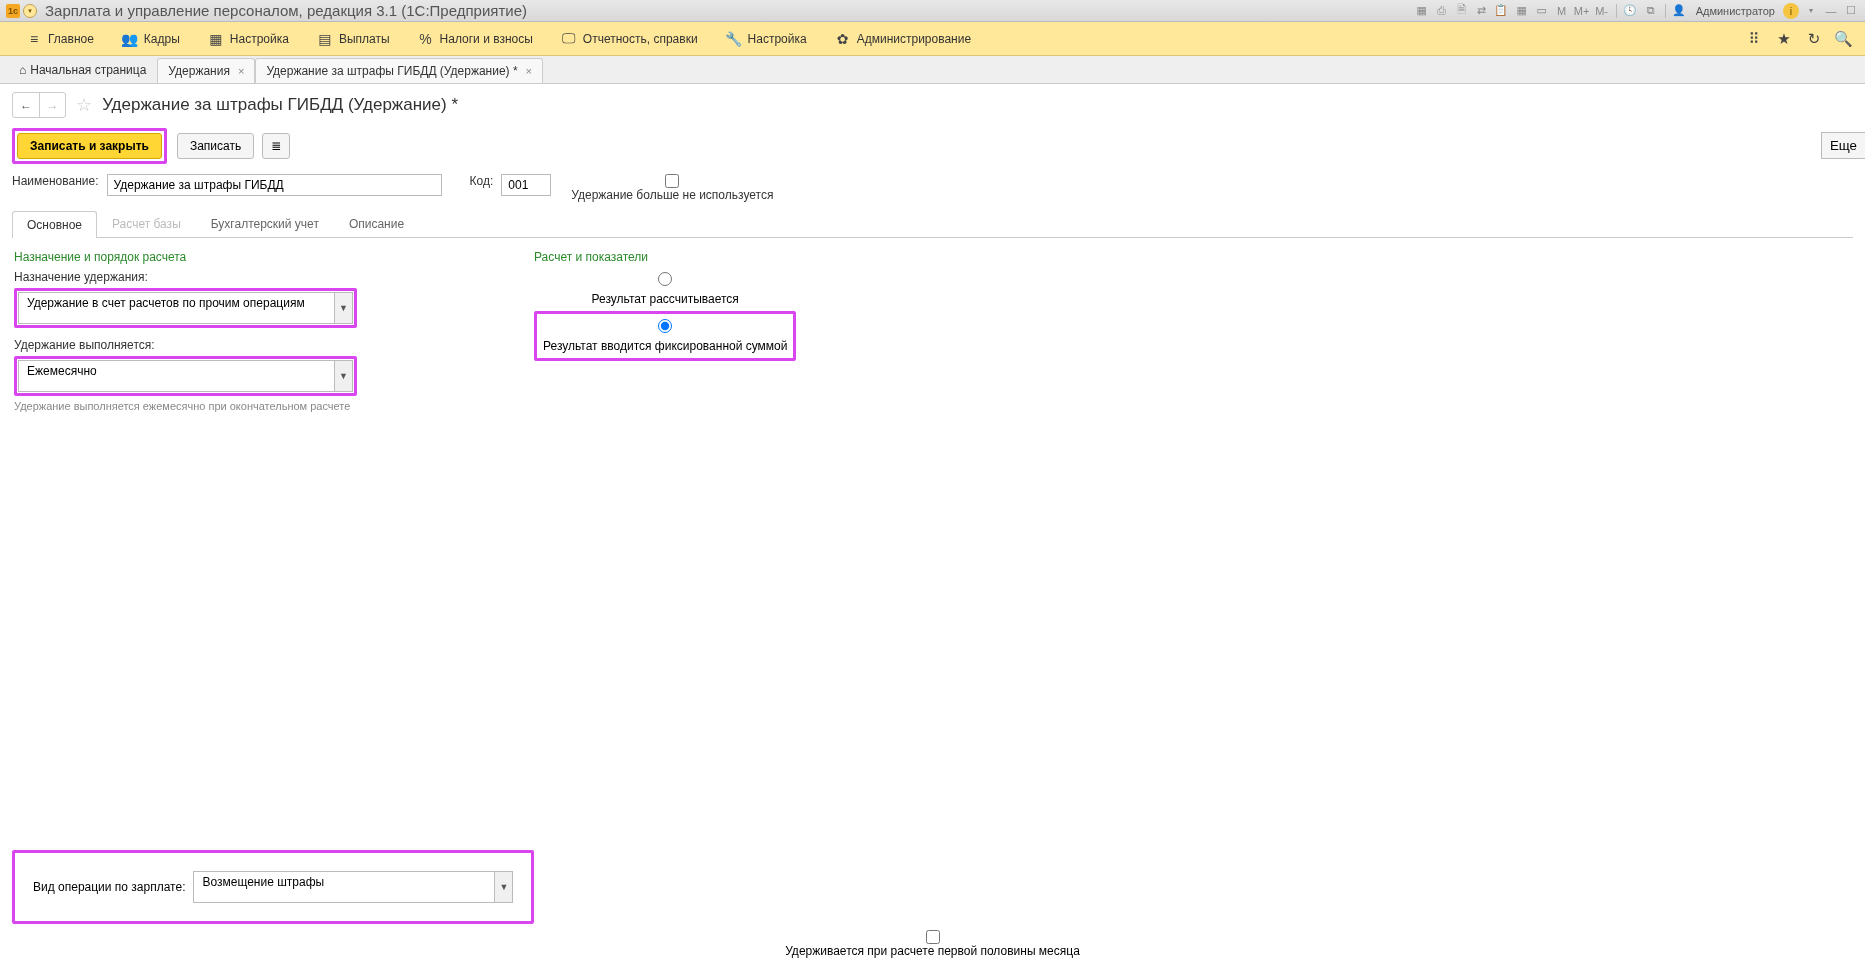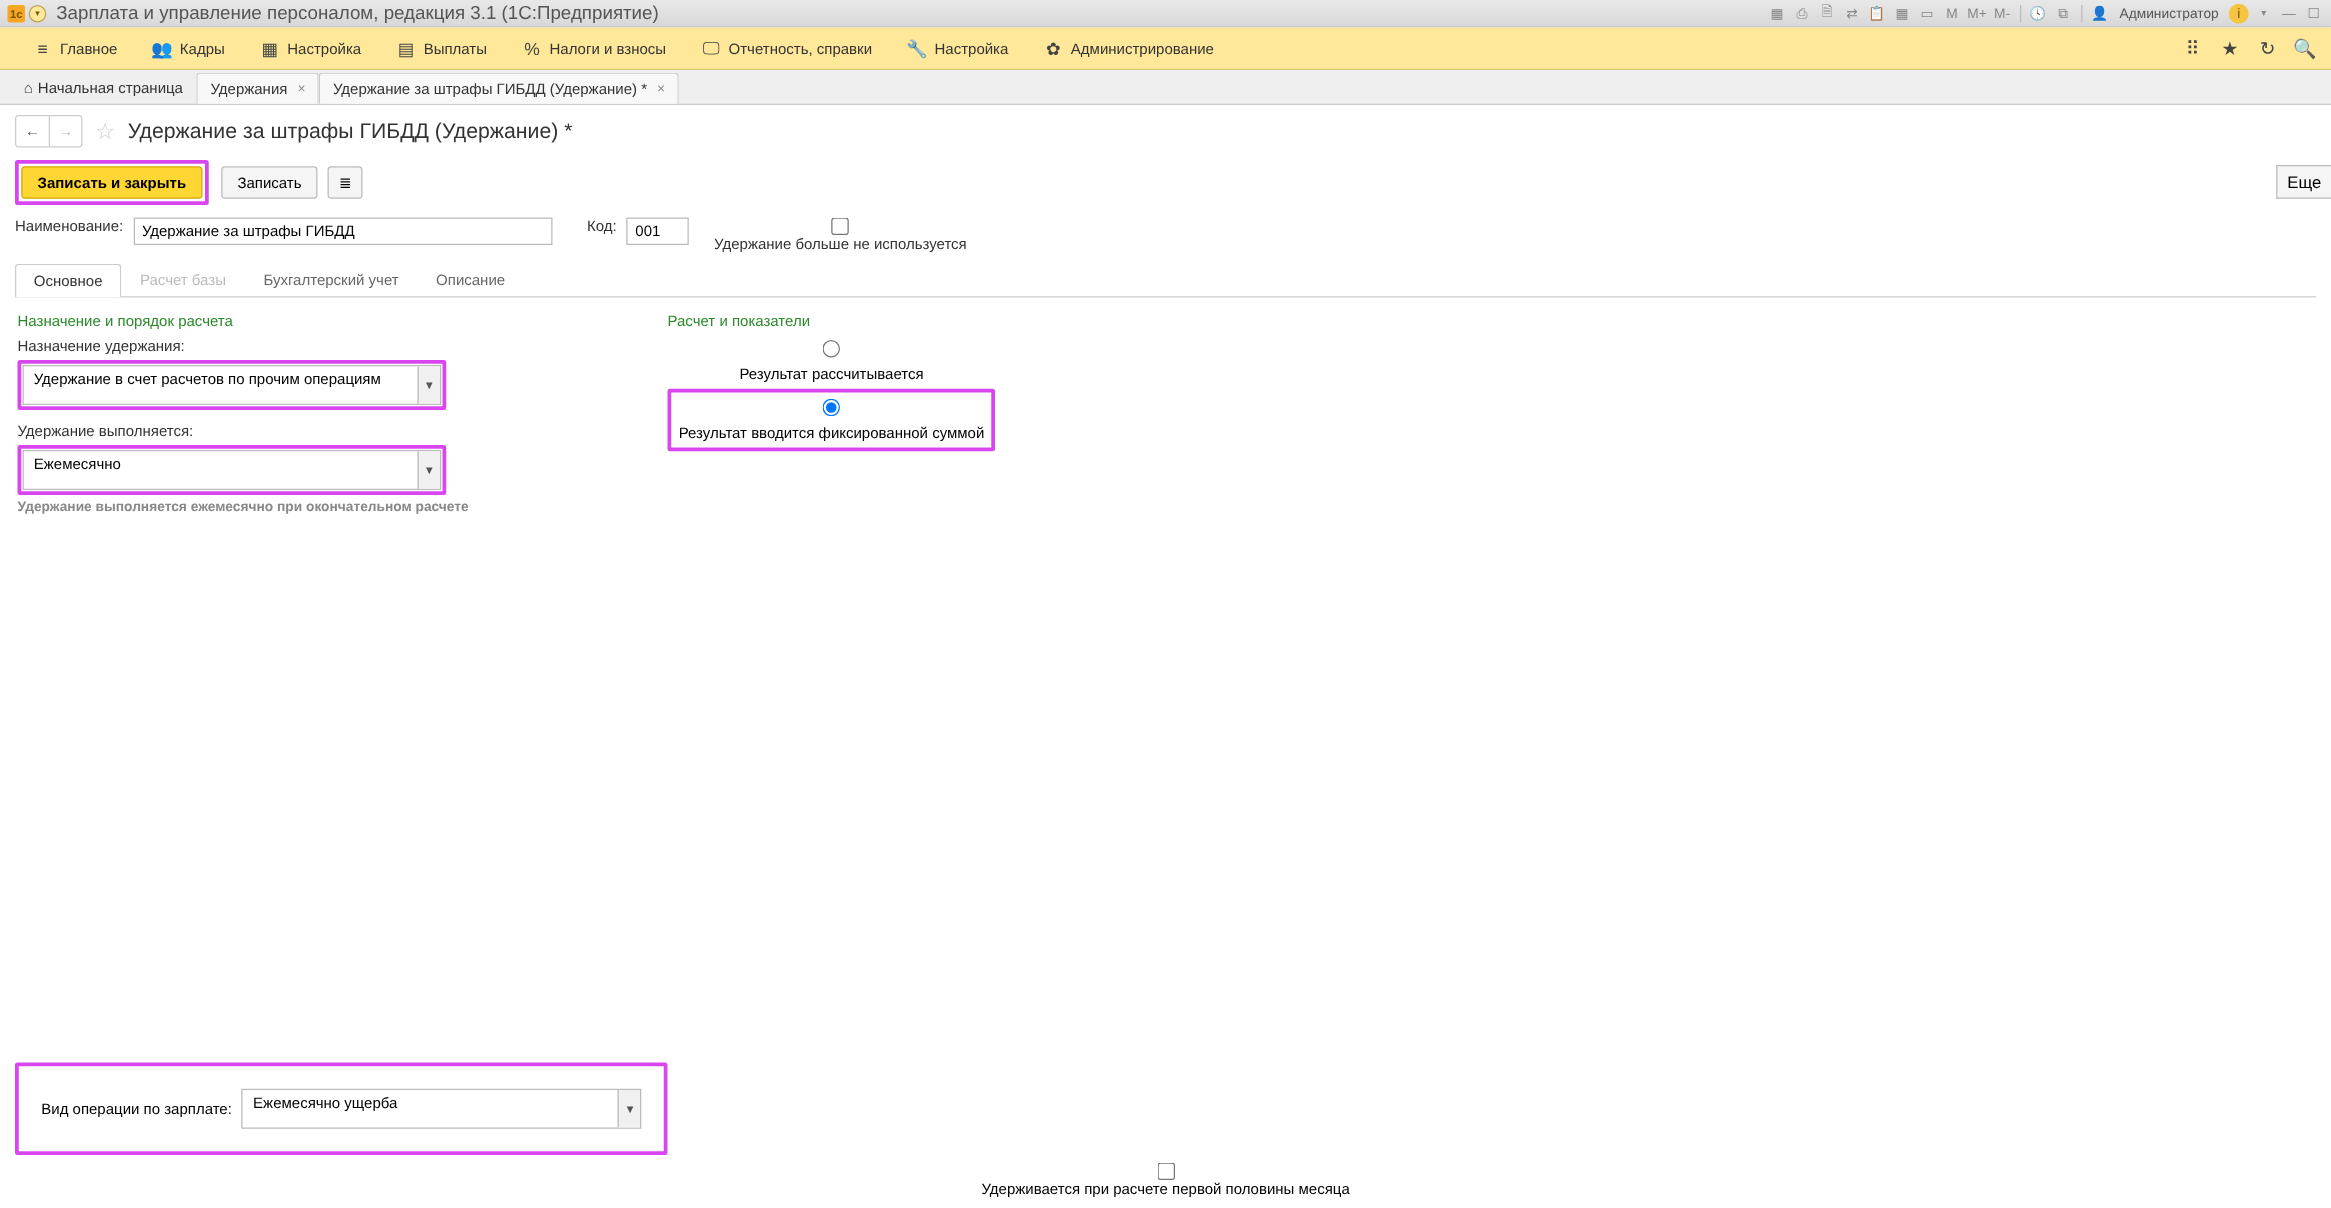--- a/index.html
+++ b/index.html
@@ -59,21 +59,21 @@
 .tab-content { padding: 12px 2px; display: flex; gap: 20px; }
 .col { flex: 0 0 auto; }
 .col-left { width: 500px; }
 .section-head { color: #2a8a2a; font-size: 12px; margin-bottom: 6px; }
 .field-label { color: #333; margin-bottom: 4px; display: block; }
 .select-wrap { display: flex; border: 1px solid #bbb; height: 32px; }
 .select-wrap .select-text { flex: 1; padding: 3px 8px; font-size: 12px; }
 .select-wrap .select-btn { width: 18px; border-left: 1px solid #bbb; display: flex; align-items: center; justify-content: center; font-size: 9px; color: #555; cursor: pointer; background: #f0f0f0; }
 .highlight-red.sel-hi { display: inline-block; padding: 1px; }
 .highlight-red.sel-hi .select-wrap { width: 335px; }
-.hint-text { color: #888; font-size: 11px; margin-top: 4px; font-weight: bold; }
+.hint-text { color: #888; font-size: 11px; margin-top: 4px; }
 
 .radio-row { display: flex; align-items: center; gap: 6px; margin: 3px 0; padding: 2px 4px; flex-direction: column; }
 .radio-row input { width: 14px; height: 14px; }
 .highlight-red.radio-hi { display: inline-block; padding: 0 2px; }
 
 .bottom-area { position: fixed; bottom: 0; left: 0; right: 0; padding: 6px 12px 8px; background: #fff; }
 .highlight-red.bottom-hi { display: inline-flex; align-items: center; gap: 8px; padding: 18px; }
 .bottom-hi .select-wrap { width: 320px; }
 </style>
 </head>
@@ -234,21 +234,21 @@
         </div>
       </span>
     </div>
   </div>
 </div>
 
 <div class="bottom-area">
   <div class="highlight-red bottom-hi">
     <label>Вид операции по зарплате:</label>
     <div class="select-wrap">
-      <div class="select-text">Ежемесячно ущерба</div>
+      <div class="select-text">Возмещение штрафы</div>
       <div class="select-btn">▼</div>
     </div>
   </div>
   <div class="checkbox-wrap" style="margin-top:6px; margin-left:0;">
     <input type="checkbox" style="">
     <label>Удерживается при расчете первой половины месяца</label>
   </div>
 </div>
 
 </body></html>

